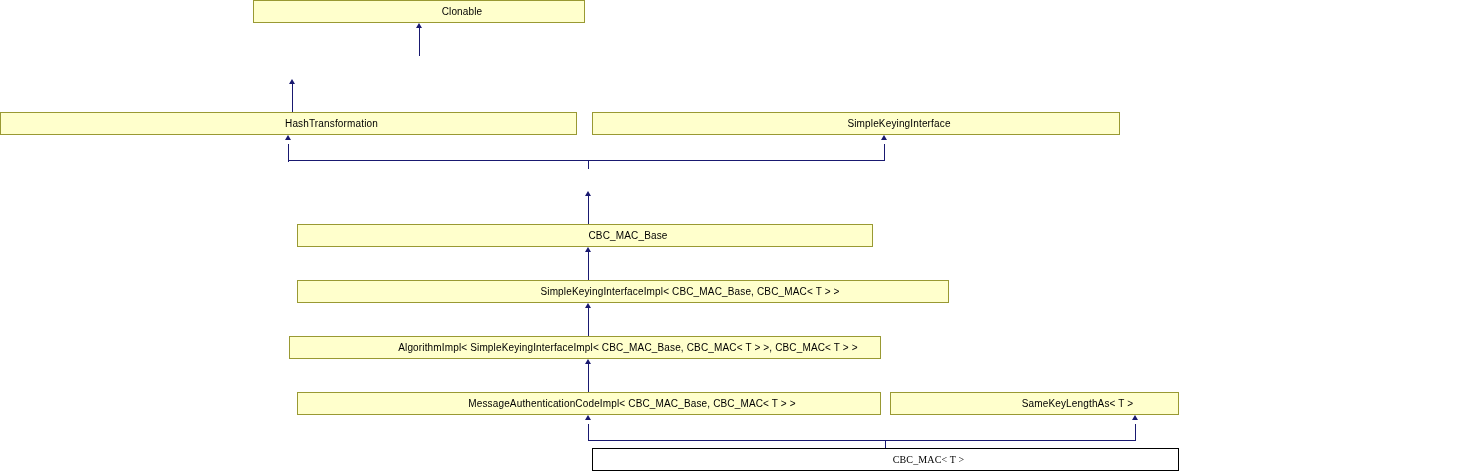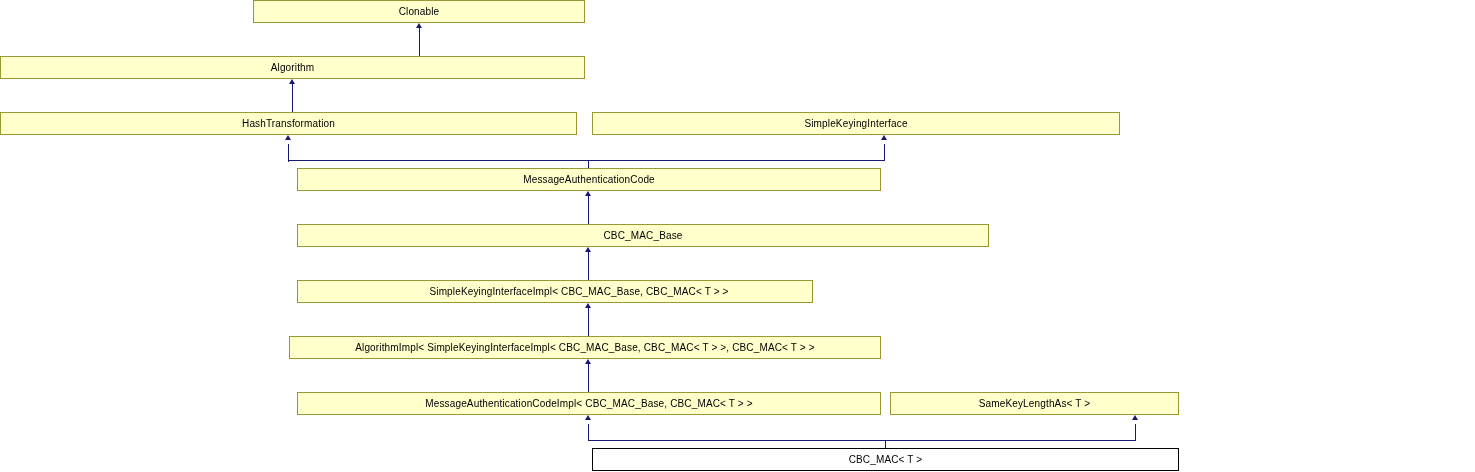--- a/index.html
+++ b/index.html
@@ -24,26 +24,28 @@
     line-height: 21px;
     text-align: center;
     font-size: 10px;
     color: #000000;
     white-space: nowrap;
     overflow: hidden;
   }
   .node.current {
     background: #ffffff;
     border: 1px solid #000000;
+    font-family: Liberation Serif, serif;
   }
   .node-label {
     display: block;
     width: 100%;
     font-size: 10px;
     letter-spacing: 0.15px;
+    margin-left: 43px;
   }
   .edge {
     position: absolute;
     background: #191970;
   }
   .edge-v { width: 1px; }
   .edge-h { height: 1px; }
   .arrowhead {
     position: absolute;
     width: 0;
@@ -93,41 +95,35 @@
 
   <div class="edge edge-v" style="left:1135px; top:424px; height:17px;"></div>
   <div class="arrowhead" style="left:1132px; top:415px;"></div>
 
   <div class="edge edge-v" style="left:885px; top:440px; height:9px;"></div>
 
   <div class="node" style="left:253px; top:0px; width:332px;">
     <span class="node-label">Clonable</span>
   </div>
 
-  <div class="node" style="left:0px; top:56px; width:585px;">
-    <span class="node-label">Algorithm</span>
-  </div>
 
   <div class="node" style="left:0px; top:112px; width:577px;">
     <span class="node-label">HashTransformation</span>
   </div>
 
   <div class="node" style="left:592px; top:112px; width:528px;">
     <span class="node-label">SimpleKeyingInterface</span>
   </div>
 
-  <div class="node" style="left:297px; top:168px; width:584px;">
-    <span class="node-label">MessageAuthenticationCode</span>
-  </div>
 
-  <div class="node" style="left:297px; top:224px; width:692px;">
+  <div class="node" style="left:297px; top:224px; width:576px;">
     <span class="node-label">CBC_MAC_Base</span>
   </div>
 
-  <div class="node" style="left:297px; top:280px; width:516px;padding-left:48px;">
+  <div class="node" style="left:297px; top:280px; width:652px;padding-left:48px;">
     <span class="node-label">SimpleKeyingInterfaceImpl&lt; CBC_MAC_Base, CBC_MAC&lt; T &gt; &gt;</span>
   </div>
 
   <div class="node" style="left:289px; top:336px; width:592px;">
     <span class="node-label">AlgorithmImpl&lt; SimpleKeyingInterfaceImpl&lt; CBC_MAC_Base, CBC_MAC&lt; T &gt; &gt;, CBC_MAC&lt; T &gt; &gt;</span>
   </div>
 
   <div class="node" style="left:297px; top:392px; width:584px;">
     <span class="node-label">MessageAuthenticationCodeImpl&lt; CBC_MAC_Base, CBC_MAC&lt; T &gt; &gt;</span>
   </div>

